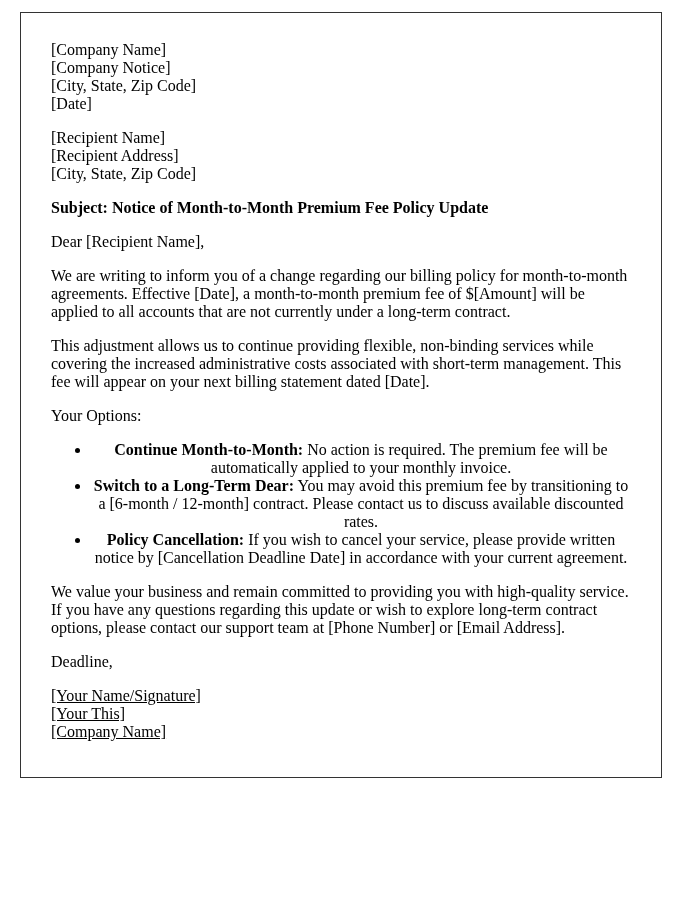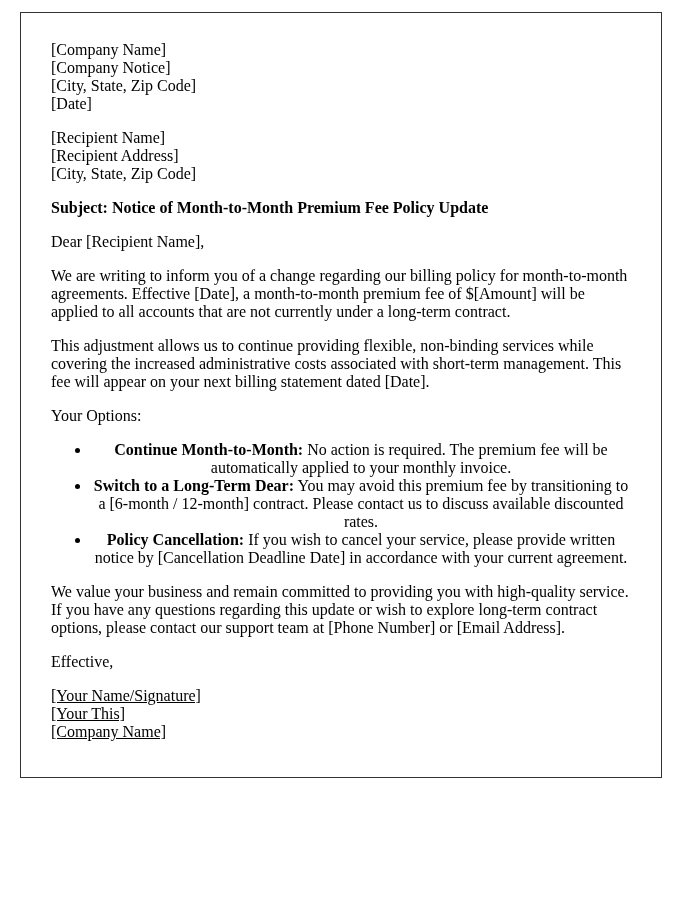--- a/index.html
+++ b/index.html
@@ -83,21 +83,21 @@
   <p class="options-heading">Your Options:</p>
 
   <ul class="options">
     <li><strong>Continue Month-to-Month:</strong><span> No action is required. The premium fee will be automatically applied to your monthly invoice.</span></li>
     <li><strong>Switch to a Long-Term Dear:</strong><span> You may avoid this premium fee by transitioning to a [6-month / 12-month] contract. Please contact us to discuss available discounted rates.</span></li>
     <li><strong>Policy Cancellation:</strong><span> If you wish to cancel your service, please provide written notice by [Cancellation Deadline Date] in accordance with your current agreement.</span></li>
   </ul>
 
   <p>We value your business and remain committed to providing you with high-quality service. If you have any questions regarding this update or wish to explore long-term contract options, please contact our support team at [Phone Number] or [Email Address].</p>
 
-  <p>Effective,</p>
+  <p>Deadline,</p>
 
   <p>
     <span class="line">[Your Name/Signature]</span>
     <span class="line">[Your This]</span>
     <span class="line">[Company Name]</span>
   </p>
 
 </div>
 
 </body></html>

